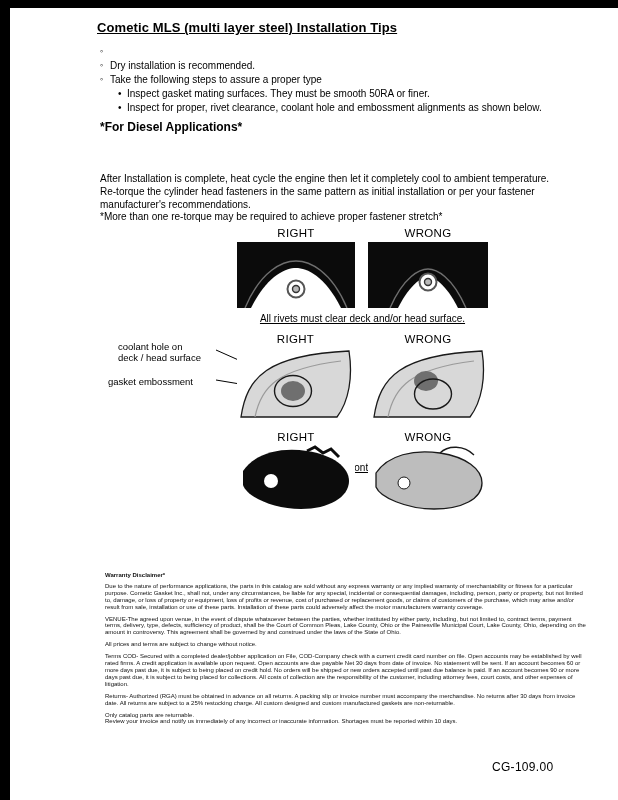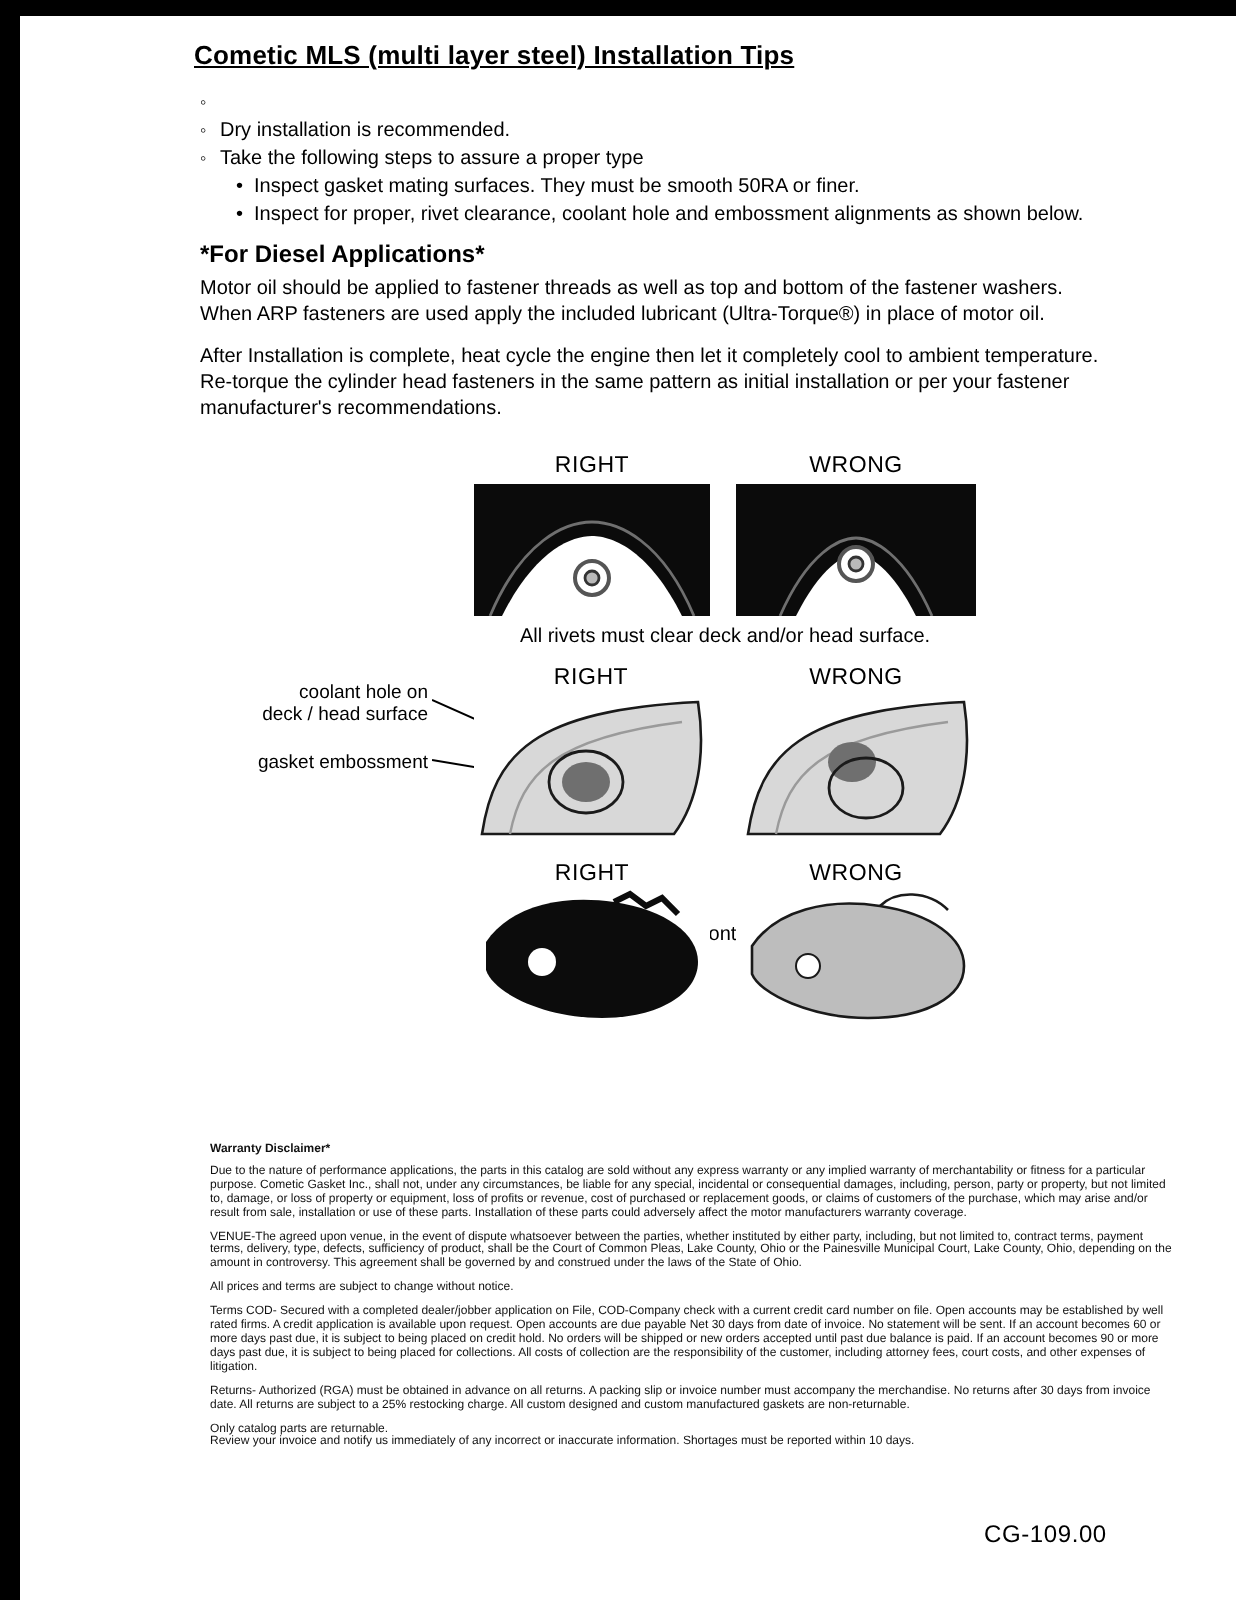--- a/index.html
+++ b/index.html
@@ -19,23 +19,23 @@
 
   .diesel-heading { position:absolute; left:100px; top:120px; font-size:12px; font-weight:bold; }
   .para { position:absolute; left:100px; width:452px; font-size:10px; line-height:13px; }
   .para1 { top:138px; }
   .para2 { top:172px; }
   .note  { position:absolute; left:100px; top:211px; font-size:10px; }
 
   .dlabel { position:absolute; font-size:11.5px; text-align:center; letter-spacing:0.3px; }
   .panel  { position:absolute; }
   .caption { position:absolute; font-size:10px; }
-  .cap-center { text-align:center; }
+  .cap-center { text-align:center;text-decoration:underline; }
 
-  .callout { position:absolute; font-size:9.5px; line-height:11px; text-align:right; }
+  .callout { position:absolute; font-size:9.5px; line-height:11px; text-align:left; }
   .callout-lines { position:absolute; }
 
   .legal { position:absolute; left:105px; top:572px; width:482px; font-size:6px; line-height:6.9px; color:#111; }
   .legal .lg-head { font-weight:bold; margin-bottom:4px; }
   .legal p { margin-bottom:5px; text-align:left; }
   .legal p.tight { margin-bottom:0; }
 
   .footer-code { position:absolute; left:492px; top:760px; font-size:12px; letter-spacing:0.3px; }
 </style>
 </head>
@@ -63,22 +63,22 @@
       <span class="b-dot2">•</span>
       <span>Inspect gasket mating surfaces.  They must be smooth 50RA or finer.</span>
     </div>
     <div class="b-row sub">
       <span class="b-dot2">•</span>
       <span>Inspect for proper, rivet clearance, coolant hole and embossment alignments as shown below.</span>
     </div>
   </div>
 
   <div class="diesel-heading">*For Diesel Applications*</div>
-  <div class="para para1">Motor oil should be applied to fastener threads as well as top and bottom of the fastener washers. When ARP fasteners are used apply the included lubricant (Ultra-Torque®) in place of motor oil.</div>
   <div class="para para2">After Installation is complete, heat cycle the engine then let it completely cool to ambient temperature. Re-torque the cylinder head fasteners in the same pattern as initial installation or per your fastener manufacturer's recommendations.</div>
+  <div class="note">*More than one re-torque may be required to achieve proper fastener stretch*</div>
 
   <div class="dlabel" style="left:237px; top:227px; width:118px;">RIGHT</div>
   <div class="dlabel" style="left:368px; top:227px; width:120px;">WRONG</div>
 
   <div class="panel" style="left:237px; top:242px;">
     <svg width="118" height="66" viewBox="0 0 118 66">
       <rect width="118" height="66" fill="#0b0b0b"></rect>
       <path d="M14,66 C30,34 48,26 59,26 C70,26 88,34 104,66 Z" fill="#ffffff"></path>
       <path d="M8,66 C24,28 46,19 59,19 C72,19 94,28 110,66" fill="none" stroke="#6f6f6f" stroke-width="1.4"></path>
       <circle cx="59" cy="47" r="8.5" fill="#ffffff" stroke="#555555" stroke-width="2"></circle>

